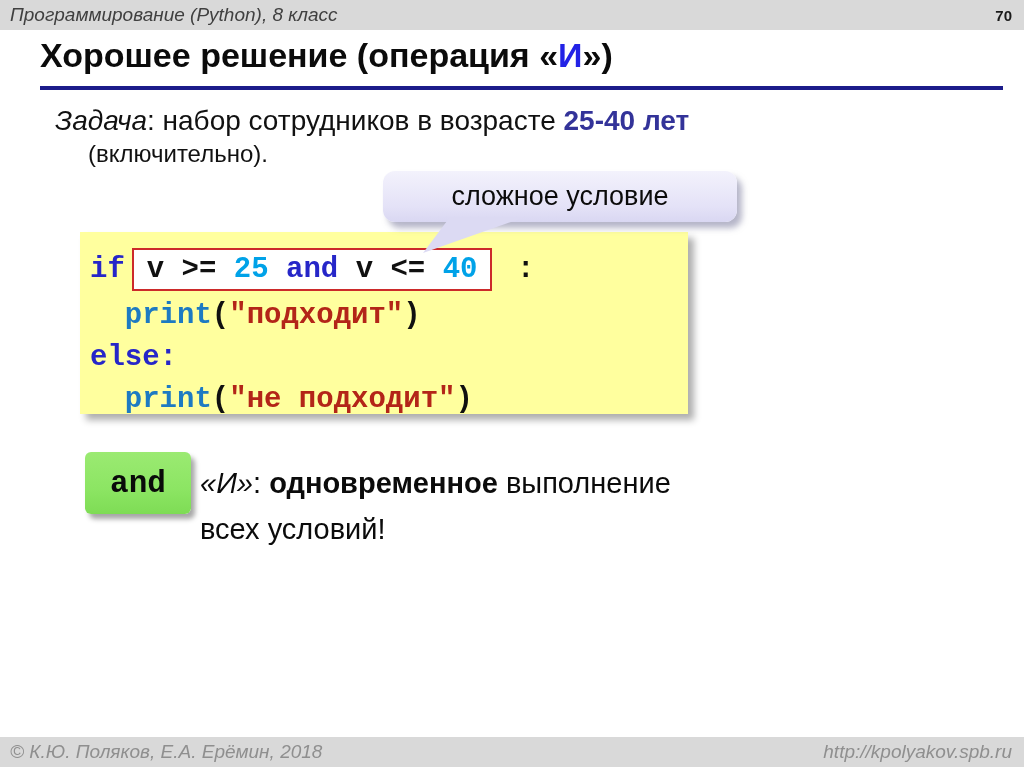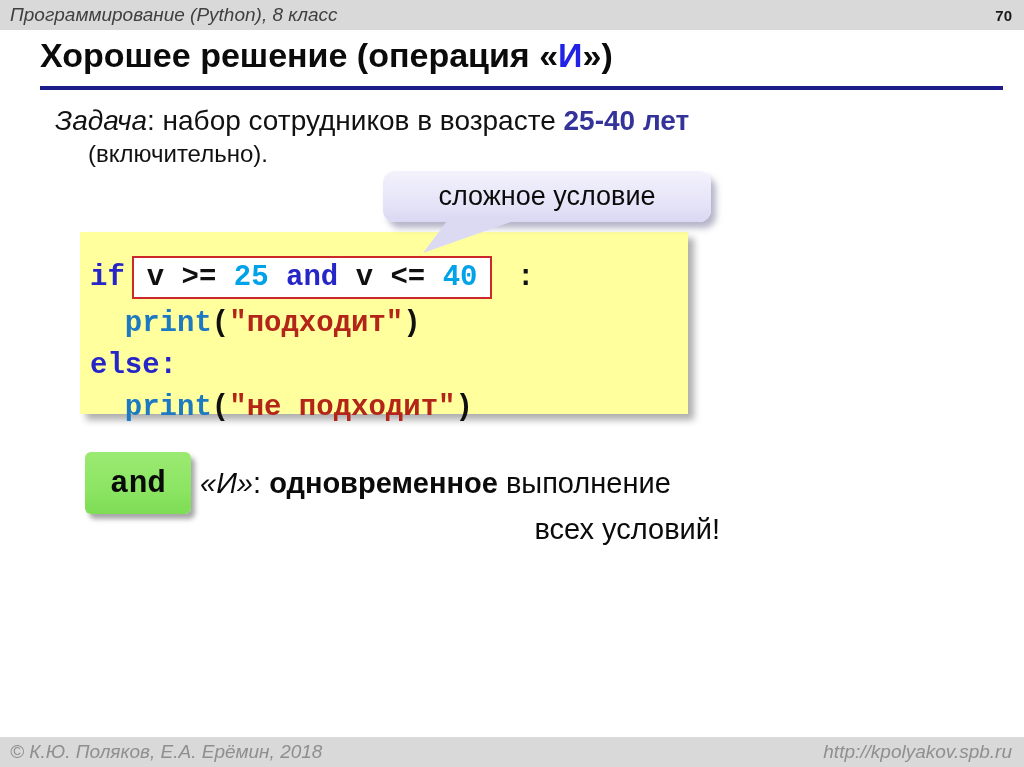--- a/index.html
+++ b/index.html
@@ -27,35 +27,35 @@
     background:var(--underline,#1c1c8a);
   }
   
   .task{position:absolute;left:55px;top:102px;font-size:28px;line-height:38px;}
   .task span{white-space:pre-wrap;text-align:center;}
   .task .label{font-style:italic;}
   .task .range{font-weight:bold;color:var(--range_accent,#333399);}
   .task-line2{position:absolute;left:88px;top:140px;font-size:24px;}
   
   .callout{
-    position:absolute;left:383px;top:171px;width:328px;height:51px;
+    position:absolute;left:383px;top:171px;width:354px;height:51px;
     background:linear-gradient(180deg,#f3f2fc 0%,var(--bubble_bg,#e4e2f7) 70%,#d9d7f2 100%);
     border-radius:12px;box-shadow:5px 6px 6px rgba(120,120,155,.55);
     display:flex;align-items:center;justify-content:center;
     font-size:27px;color:#0b0b0b;z-index:6;white-space:nowrap;
   }
   .callout-tail{position:absolute;left:395px;top:214px;z-index:6;}
   
   .codeblock{
     position:absolute;left:80px;top:232px;width:608px;height:182px;
     background:var(--code_bg,#ffff9e);
     box-shadow:6px 6px 7px rgba(0,0,0,.32);
     font-family:"Liberation Mono","DejaVu Sans Mono",monospace;
     font-weight:bold;font-size:29px;
-    box-sizing:border-box;padding:20px 0 0 10px;z-index:2;
+    box-sizing:border-box;padding:12px 0 0 10px;z-index:2;
   }
   .codeblock span{white-space:pre;}
   .codeline{display:flex;align-items:center;height:42px;}
   .codeline.first{height:50px;}
   .kw{color:var(--kw,#2626c8);}
   .fn{color:var(--func,#1d7ac2);}
   .num{color:var(--num,#00a2e8);}
   .str{color:var(--str,#b32518);}
   .plain{color:#101010;}
   .condbox{
@@ -70,21 +70,21 @@
     border-radius:6px;box-shadow:4px 5px 5px rgba(0,0,0,.35);
     display:flex;align-items:center;justify-content:center;
     font-family:"Liberation Mono","DejaVu Sans Mono",monospace;
     font-weight:bold;font-size:31px;color:#0a0a0a;
   }
   .note-text{position:absolute;left:200px;top:460px;font-size:29px;line-height:46px;color:#0b0b0b;}
   .note-text span{white-space:pre;}
   .note-line1{white-space:nowrap;}
   .note-line1 .q{font-style:italic;}
   .note-line1 .b{font-weight:bold;}
-  .note-line2{width:520px;text-align:right;white-space:nowrap;}
+  .note-line2{width:520px;text-align:left;white-space:nowrap;}
   
   .footer{
     position:absolute;left:0;bottom:0;width:100%;height:30px;
     background:var(--bar_bg,#d9d9d9);
     display:flex;justify-content:space-between;align-items:center;
     box-sizing:border-box;padding:0 12px 0 10px;
     font-style:italic;color:#8f8f8f;font-size:19px;
   }
 </style>
 </head>

